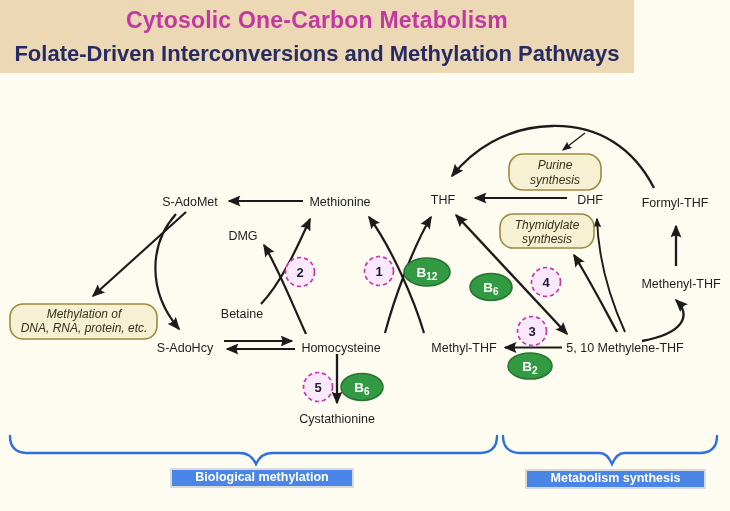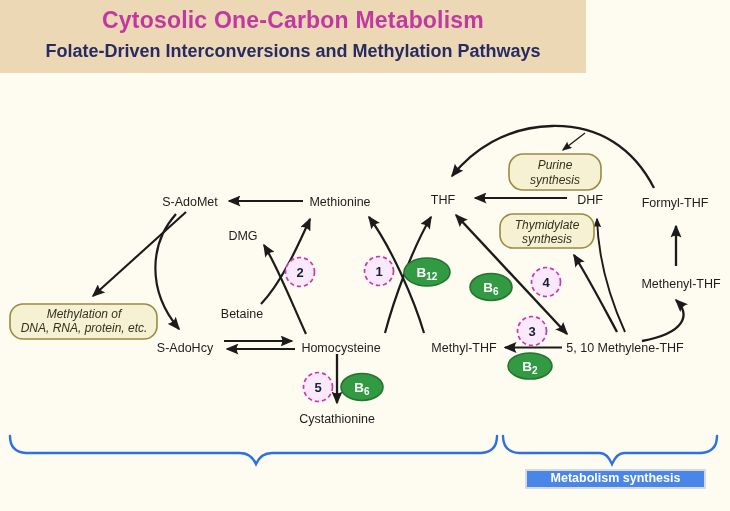--- a/index.html
+++ b/index.html
@@ -3,29 +3,29 @@
 <meta charset="utf-8">
 <style>
   html,body { margin:0; padding:0; }
   .stage {
     position:relative; width:730px; height:511px;
     background: var(--canvas, #FEFBF0);
     font-family:"Liberation Sans", sans-serif;
     overflow:hidden;
   }
   .band {
-    position:absolute; top:0; left:0; width:586px; height:73px;
+    position:absolute; top:0; left:0; width:634px; height:73px;
     background: var(--header_band, #ECD8B4); text-align:center;
   }
   .band h1 {
     margin:7px 0 0; font-size:23px; font-weight:bold;
     color: var(--title, #C238A2); letter-spacing:.2px;
   }
   .band h2 {
-    margin:7px 0 0; font-size:18px; font-weight:bold;
+    margin:7px 0 0; font-size:22px; font-weight:bold;
     color: var(--subtitle, #262C63);
   }
   svg.diagram { position:absolute; top:73px; left:0; }
   .node { font:500 12.5px "Liberation Sans", sans-serif; fill:var(--node_text,#1D1D1D); }
   .pbox-r { fill:var(--process_box_fill,#F6F1D3); stroke:var(--process_box_border,#9A8B40); stroke-width:1.6; }
   .pbox-t { font:italic 500 12px "Liberation Sans", sans-serif; fill:var(--process_box_text,#33301C); }
   .step-c { fill:var(--step_circle_fill,#F9E9FA); stroke:var(--step_circle_border,#CC35B2);
             stroke-width:1.7; stroke-dasharray:4.2 3; }
   .step-n { font:bold 13px "Liberation Sans", sans-serif; fill:var(--step_number,#1C1C35); }
   .vit { fill:var(--vitamin_fill,#339A44); stroke:var(--vitamin_border,#27742F); stroke-width:1.6; }
@@ -202,15 +202,16 @@
     <text class="node" x="590" y="203.5" text-anchor="middle">DHF</text>
     <text class="node" x="675" y="206.5" text-anchor="middle">Formyl-THF</text>
     <text class="node" x="681" y="287.5" text-anchor="middle">Methenyl-THF</text>
     <text class="node" x="625" y="351.5" text-anchor="middle">5, 10 Methylene-THF</text>
     <text class="node" x="464" y="351.5" text-anchor="middle">Methyl-THF</text>
 
     <path class="brace" d="M 10,436 Q 10,452 26,453 L 240,453 Q 251,453 256,464 Q 261,453 272,453 L 481,453 Q 497,452 497,436"></path>
     <path class="brace" d="M 503,436 Q 503,452 519,453 L 600,453 Q 607,453 612,464 Q 617,453 624,453 L 701,453 Q 717,452 717,436"></path>
   </svg>
 
+  <div class="tag" style="left:170px; top:468px; width:184px;">Biological methylation</div>
   <div class="tag" style="left:525px; top:469px; width:181px;">Metabolism synthesis</div>
 
 </div>
 
 </body></html>

